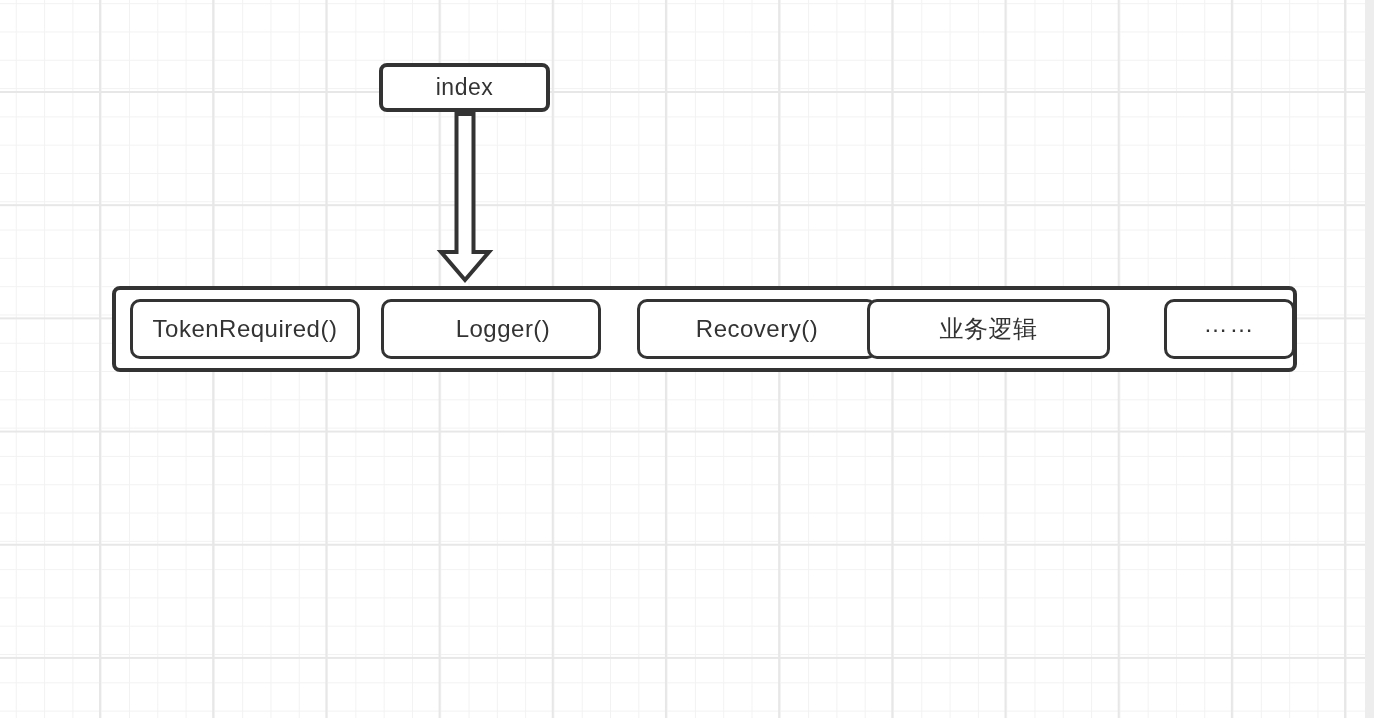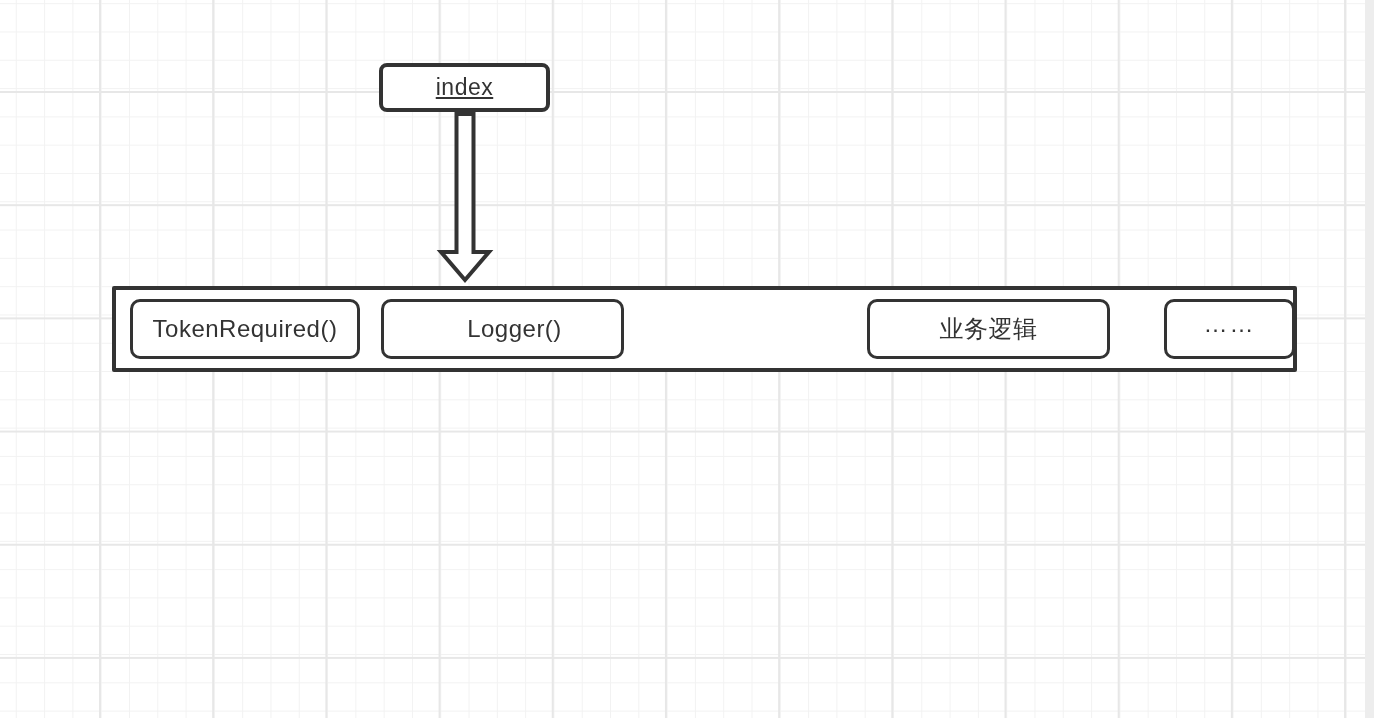--- a/index.html
+++ b/index.html
@@ -42,21 +42,20 @@
     justify-content: center;
   }
 
   .index-node {
     left: 379px;
     top: 63px;
     width: 171px;
     height: 49px;
     border-width: 4px;
     border-radius: 8px;
-    text-decoration: underline;
   }
 
   .node-label {
     font-size: 23px;
     color: #333333;
     white-space: nowrap;
     letter-spacing: 0.5px;
   }
 
   .arrow-svg {
@@ -68,21 +67,21 @@
   }
 
   .pipeline {
     position: absolute;
     left: 112px;
     top: 286px;
     width: 1185px;
     height: 86px;
     background: #ffffff;
     border: 4px solid #333333;
-    border-radius: 2px;
+    border-radius: 8px;
   }
 
   .pipeline .node {
     top: 9px;
     height: 60px;
     border-radius: 10px;
   }
 
   .pipeline .node-label { font-size: 24px; }
 
@@ -112,24 +111,27 @@
   <svg class="arrow-svg" viewBox="0 0 60 172" xmlns="http://www.w3.org/2000/svg">
     <polygon points="21.5,2 38.5,2 38.5,140 54,140 30,168 6,140 21.5,140" fill="#ffffff" stroke="#333333" stroke-width="4" stroke-linejoin="miter"></polygon>
   </svg>
 
   <div class="pipeline">
 
     <div class="node" style="left:14px; width:230px;">
       <span class="node-label">TokenRequired()</span>
     </div>
 
-    <div class="node" style="left:265px; width:243px;padding-left:24px;">
+    <div class="node" style="left:265px; width:220px;padding-left:24px;">
       <span class="node-label">Logger()</span>
     </div>
 
+    <div class="node" style="left:521px; width:240px;">
+      <span class="node-label">Recovery()</span>
+    </div>
 
     <div class="node" style="left:751px; width:243px;">
       <span class="node-label">业务逻辑</span>
     </div>
 
     <div class="node" style="left:1048px; width:131px;">
       <span class="node-label label-dots">……</span>
     </div>
 
   </div>

